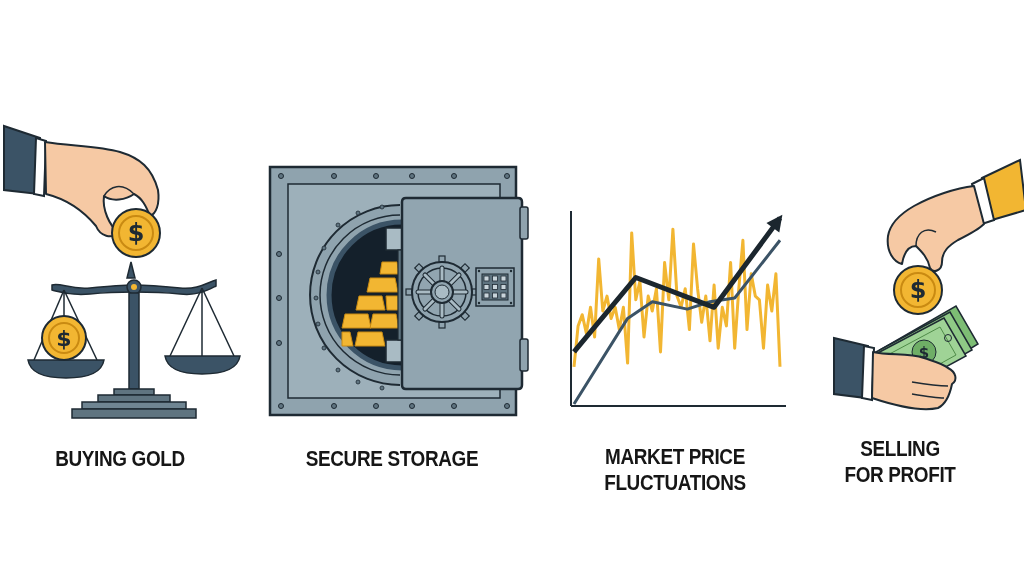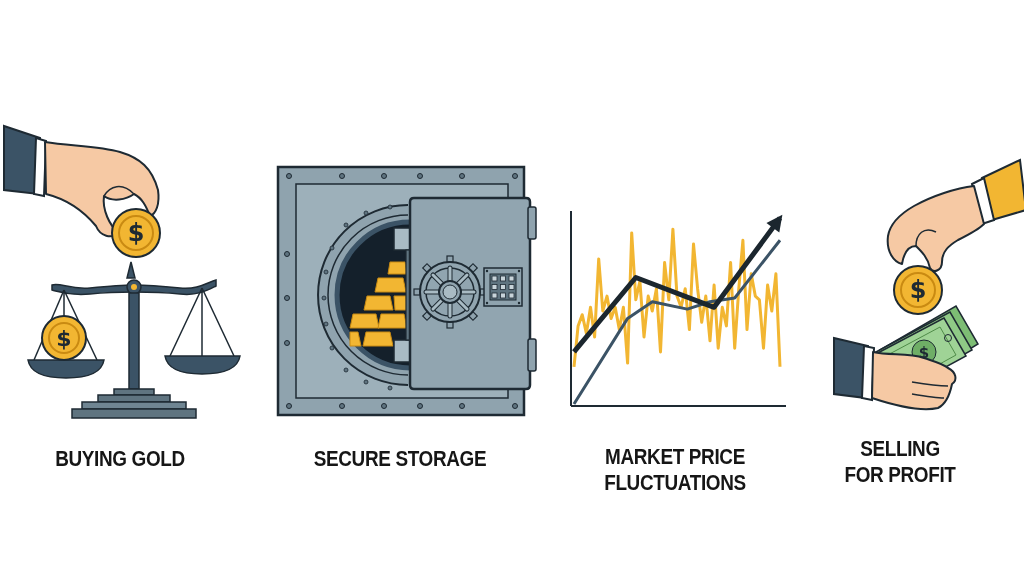--- a/index.html
+++ b/index.html
@@ -71,21 +71,21 @@
         <circle r="15" fill="none" stroke="#c98a12" stroke-width="2"></circle>
         <text x="0" y="8" text-anchor="middle" font-family="DejaVu Sans, sans-serif" font-weight="bold" font-size="22" fill="#1e2a33">$</text>
       </g>
     </g>
   </svg>
   <div class="caption" style="left:20px;top:446px;width:200px;">
     <div>BUYING GOLD</div>
   </div>
 </div>
 
-<div class="panel" style="left:270px;top:0;width:280px;height:576px;">
+<div class="panel" style="left:262px;top:0;width:280px;height:576px;">
   <svg width="280" height="440" viewBox="0 0 280 440">
     <g>
 
       <rect x="8" y="167" width="246" height="248" fill="#8fa3ae" stroke="#1e2a33" stroke-width="2.5"></rect>
       <rect x="26" y="184" width="212" height="214" fill="#9db0ba" stroke="#1e2a33" stroke-width="1.5"></rect>
 
       <g fill="#5f7480" stroke="#1e2a33" stroke-width="1">
         <circle cx="19" cy="176" r="2.5"></circle>
           <circle cx="72" cy="176" r="2.5"></circle>
           <circle cx="114" cy="176" r="2.5"></circle>

